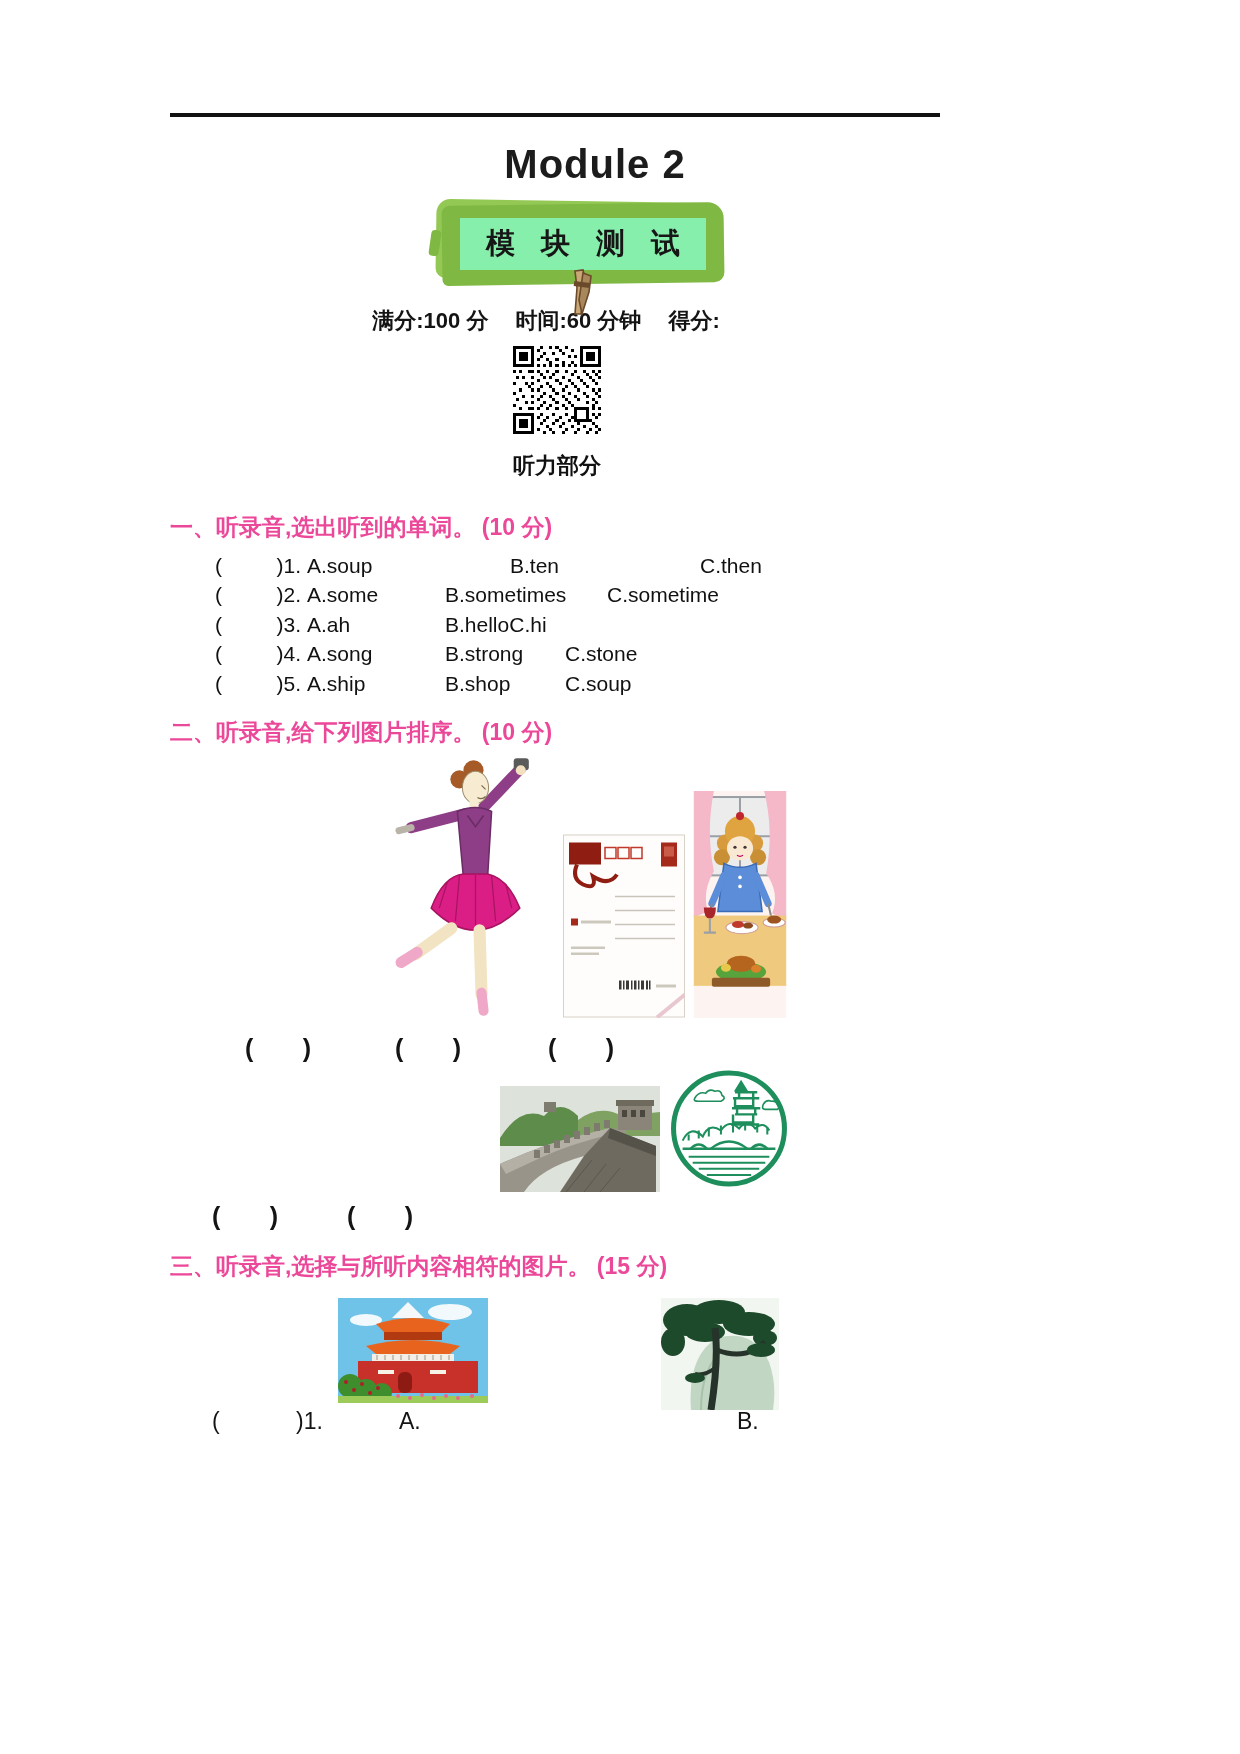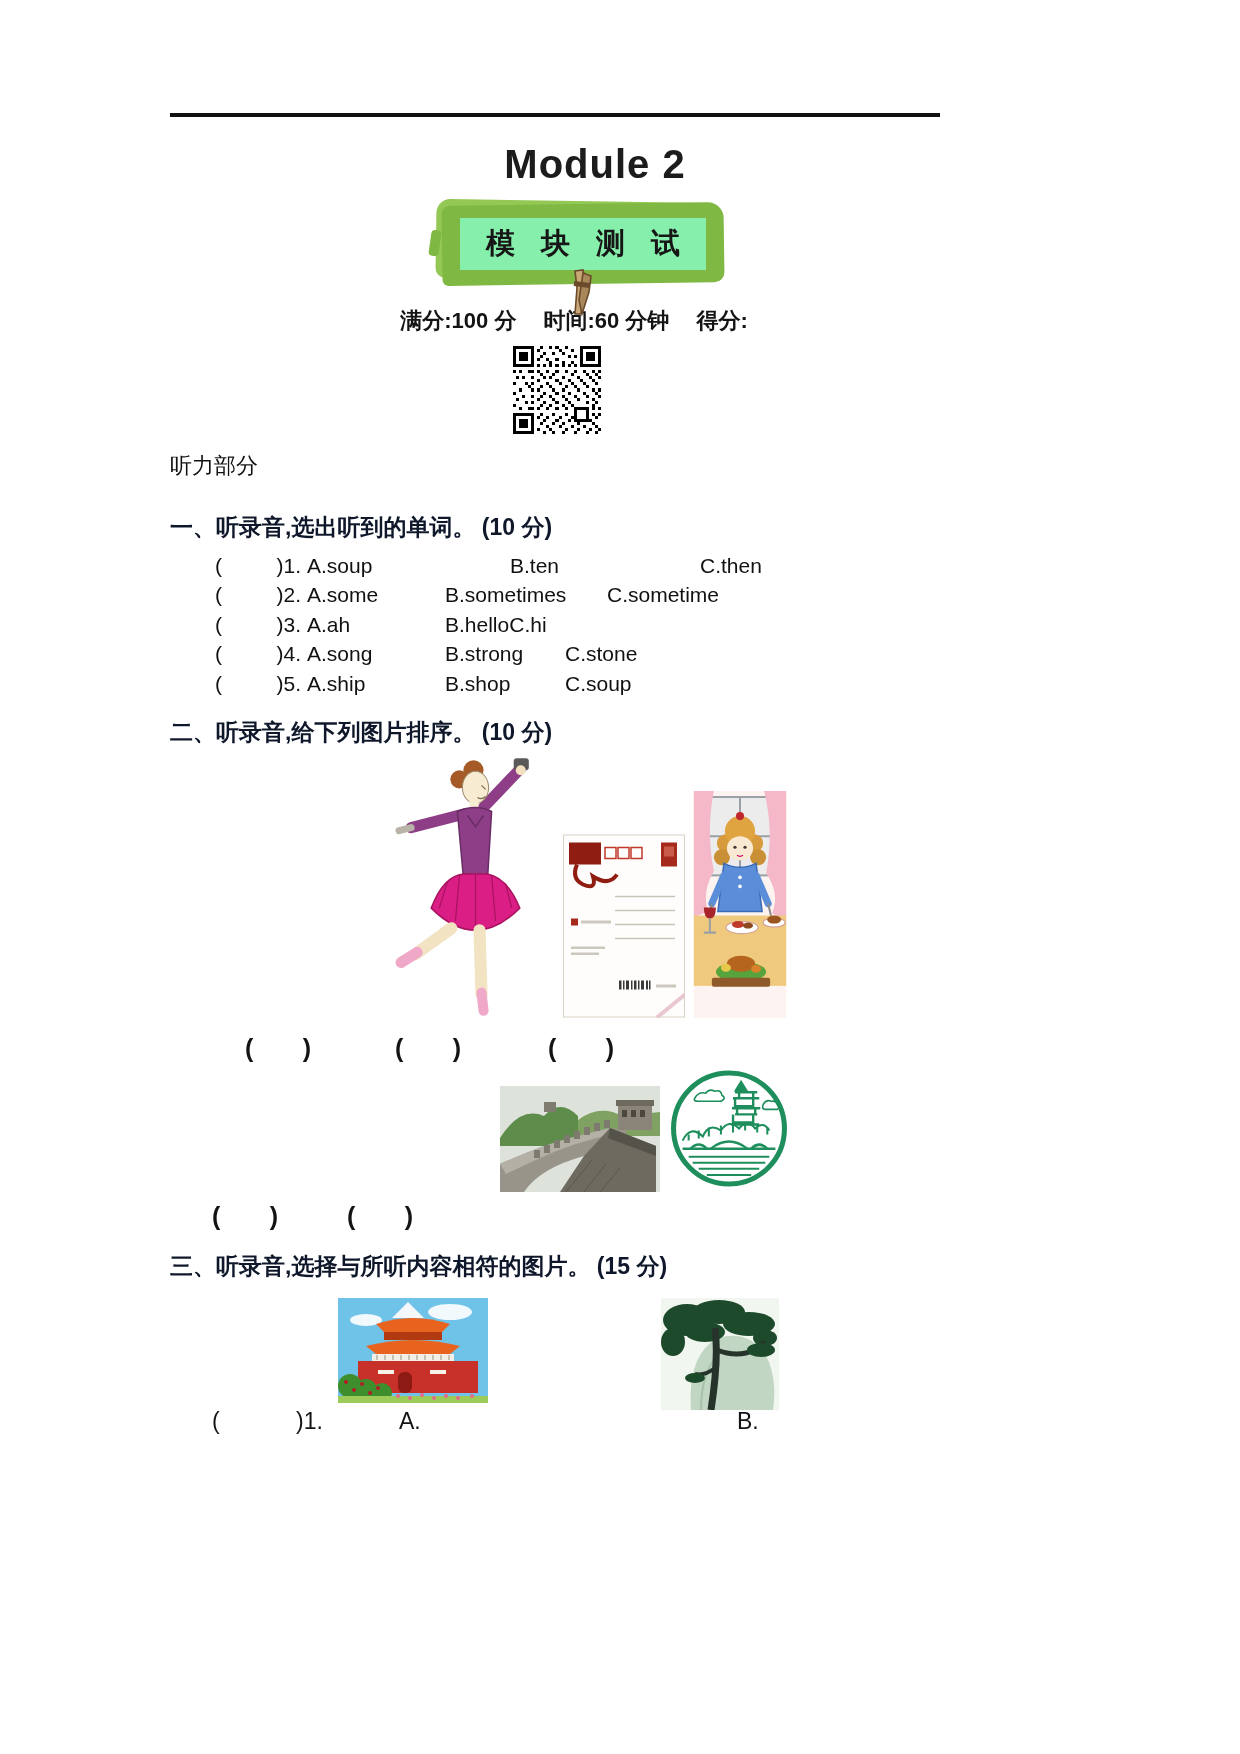--- a/index.html
+++ b/index.html
@@ -13,25 +13,25 @@
     font-size:40px;font-weight:600;color:#1c1c1c;letter-spacing:1px;}
   
   .banner{position:absolute;left:442px;top:204px;width:282px;height:80px;}
   .banner .brush2{position:absolute;inset:-3px 8px 4px -6px;background:#94c854;border-radius:14px 6px 16px 10px;transform:rotate(.9deg);}
   .banner .brush{position:absolute;inset:0;background:#7fb843;border-radius:8px 16px 10px 6px;transform:rotate(-.8deg);}
   .banner .tail{position:absolute;left:-12px;top:26px;width:10px;height:26px;background:#7fb843;border-radius:4px;transform:rotate(8deg);}
   .banner .inner{position:absolute;inset:12px 16px;background:#86efac;border:2px solid #7fb843;
     display:flex;align-items:center;justify-content:center;}
   .banner .inner span{font-size:29px;font-weight:bold;color:#161616;letter-spacing:9px;padding-left:9px;white-space:nowrap;}
   .pin{position:absolute;left:566px;top:268px;width:32px;height:50px;z-index:3;}
-  .meta-line{position:absolute;left:184px;top:306px;width:780px;display:flex;justify-content:center;gap:27px;
+  .meta-line{position:absolute;left:156px;top:306px;width:780px;display:flex;justify-content:center;gap:27px;
     font-size:22px;font-weight:bold;color:#141414;white-space:nowrap;}
   .qr{position:absolute;left:513px;top:346px;width:88px;height:88px;}
-  .part-title{position:absolute;left:170px;top:451px;width:774px;text-align:left;font-size:22px;font-weight:normal;}
-  .sec-heading{position:absolute;left:170px;font-size:23px;font-weight:bold;color:#0f172a;white-space:nowrap;}
+  .part-title{position:absolute;left:170px;top:451px;width:774px;text-align:center;font-size:22px;font-weight:bold;}
+  .sec-heading{position:absolute;left:170px;font-size:23px;font-weight:bold;color:#ec4899;white-space:nowrap;}
   .h1pos{top:512px;} .h2pos{top:717px;text-align:center;} .h3pos{top:1251px;}
   .items{position:absolute;left:215px;top:551px;width:620px;}
   .item{display:grid;align-items:center;height:29.5px;font-size:21px;font-weight:500;white-space:nowrap;}
   .item .c1{display:flex;justify-content:space-between;padding-right:6px;}
   .r1{grid-template-columns:92px 203px 190px auto;}
   .r2{grid-template-columns:92px 138px 162px auto;}
   .r3{grid-template-columns:92px 138px auto;}
   .r4,.r5{grid-template-columns:92px 138px 120px auto;}
   .ppair{position:absolute;width:66px;display:flex;justify-content:space-between;
     font-size:25px;font-weight:600;color:#141414;}

